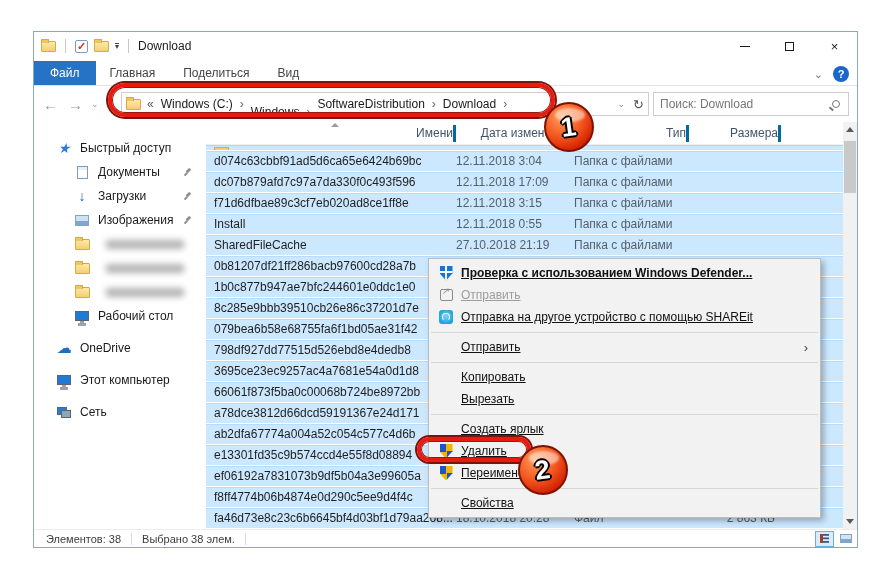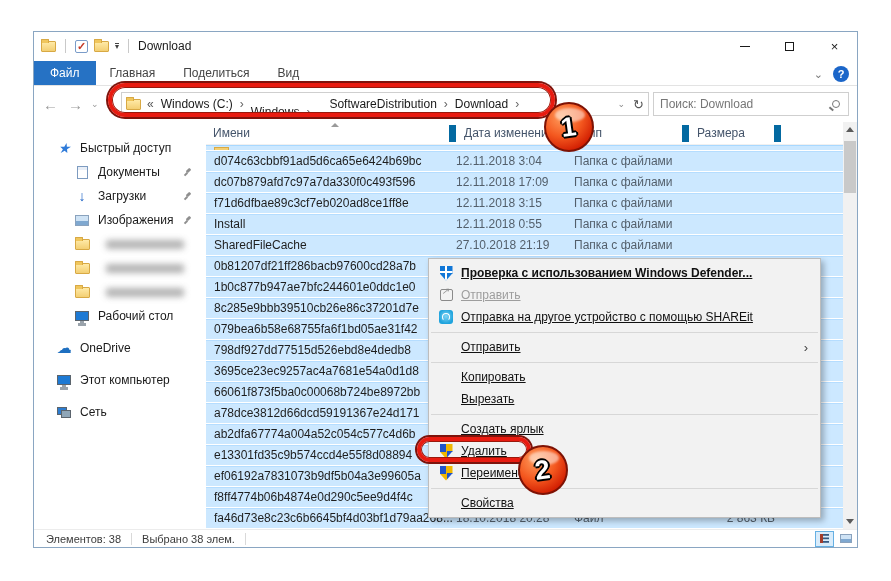--- a/index.html
+++ b/index.html
@@ -70,21 +70,21 @@
   .ic-monitor { width:14px; height:10px; background:#1e7ad4; border:1px solid #5b646d; position:relative; }
   .ic-monitor::after { content:""; position:absolute; left:4px; bottom:-4px; width:4px; height:3px; background:#9aa3ab; box-shadow:-2px 2px 0 0 #9aa3ab, 2px 2px 0 0 #9aa3ab; }
   .ic-cloud { color:#1e6fc0; font-size:15px; line-height:14px; }
   .ic-net { width:14px; height:11px; position:relative; }
   .ic-net::before { content:""; position:absolute; left:0; top:0; width:8px; height:6px; background:#2c7cd0; border:1px solid #5b646d; }
   .ic-net::after { content:""; position:absolute; right:0; bottom:0; width:8px; height:6px; background:#8fa6b8; border:1px solid #5b646d; }
 
   
   .content { flex:1; position:relative; min-width:0; }
   .list-header { height:23px; display:flex; align-items:center; font-size:12px; color:#44546a; border-bottom:1px solid #f0f0f0; position:relative; }
-  .hcell { padding-left:8px; border-right:7px solid #0369a1; height:17px; line-height:17px; }
+  .hcell { padding-left:8px; border-right:3px solid #0369a1; height:17px; line-height:17px;text-align:right; }
   .hc-name { width:250px; padding-left:7px; }
   .hc-date { width:118px; }
   .hc-type { width:115px; }
   .hc-size { width:92px; }
   .sort-caret { position:absolute; left:125px; top:1px; width:0; height:0; border-left:4px solid transparent; border-right:4px solid transparent; border-bottom:4px solid #9a9a9a; }
   .partial-row { height:5px; background:#cce8ff; border-top:1px solid #a8d8ff; overflow:hidden; position:relative; margin-right:14px; }
   .partial-row i { position:absolute; left:8px; top:1px; width:15px; height:10px; background:#f3cf73; border:1px solid #d8a944; }
   .rows { position:relative; }
   .row { height:21px; display:flex; align-items:center; background:#cce8ff; border-top:1px solid #ffffff; box-shadow:inset 0 1px 0 #b5ddff; font-size:12px; color:#1e1e1e; margin-right:14px; }
   .cell { white-space:nowrap; overflow:hidden; }
@@ -203,21 +203,21 @@
         <div style="display:flex;align-items:center;min-width:0;">
 
         <div style="display:flex;align-items:center;">
             <span class="crumb">Windows (C:)</span>
             <span class="crumb-sep">›</span>
           </div>
             <div style="display:flex;align-items:center;margin-top:15px;">
             <span class="crumb">Windows</span>
             <span class="crumb-sep">›</span>
           </div>
-            <div style="display:flex;align-items:flex-start;margin-left:12px;">
+            <div style="display:flex;align-items:flex-start;">
             <span class="crumb">SoftwareDistribution</span>
             <span class="crumb-sep">›</span>
           </div>
             <div style="display:flex;align-items:center;">
             <span class="crumb">Download</span>
             <span class="crumb-sep">›</span>
           </div>
           </div>
         <div class="addr-right">
           <span class="addr-chev">⌄</span>

